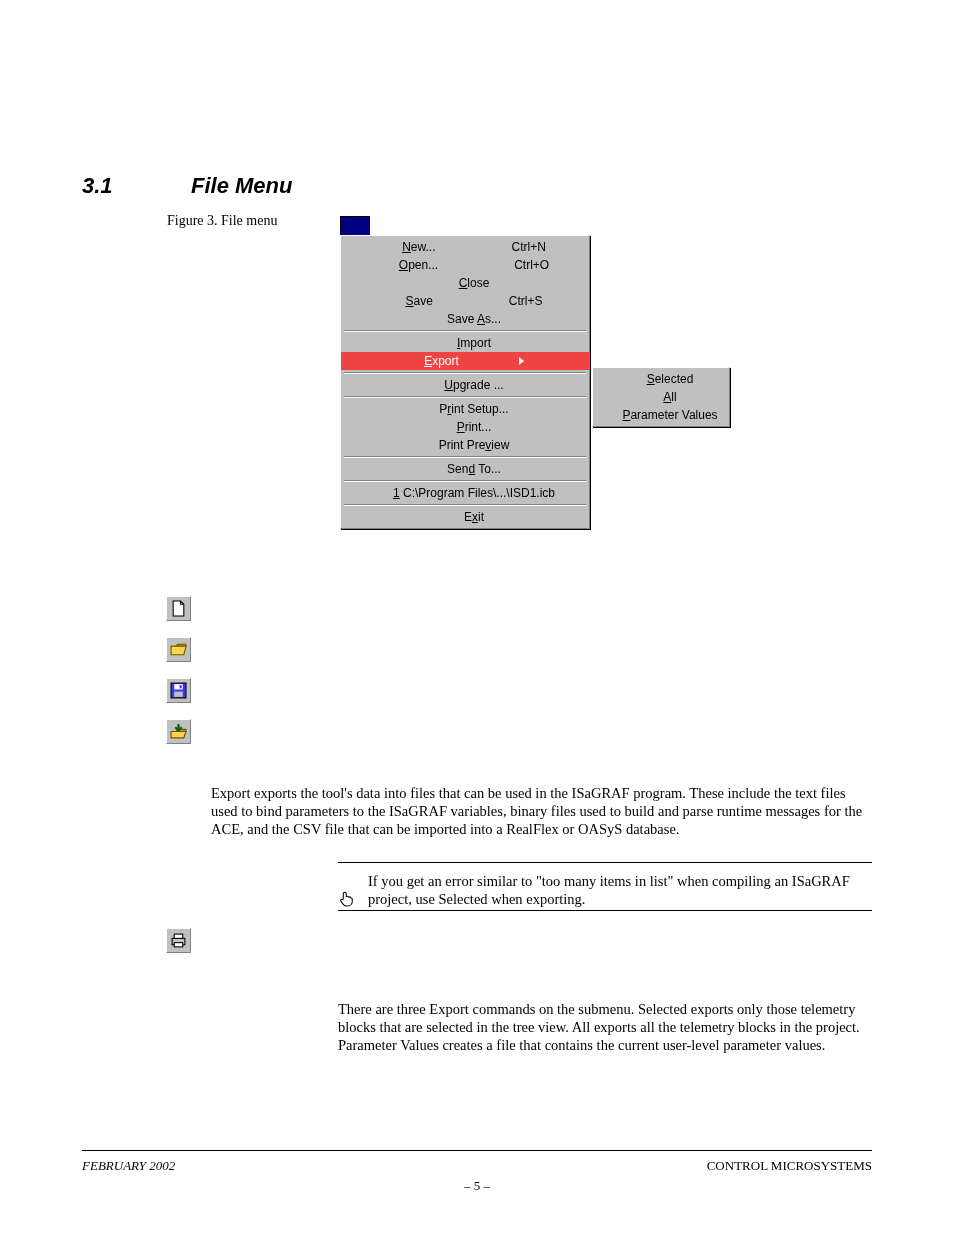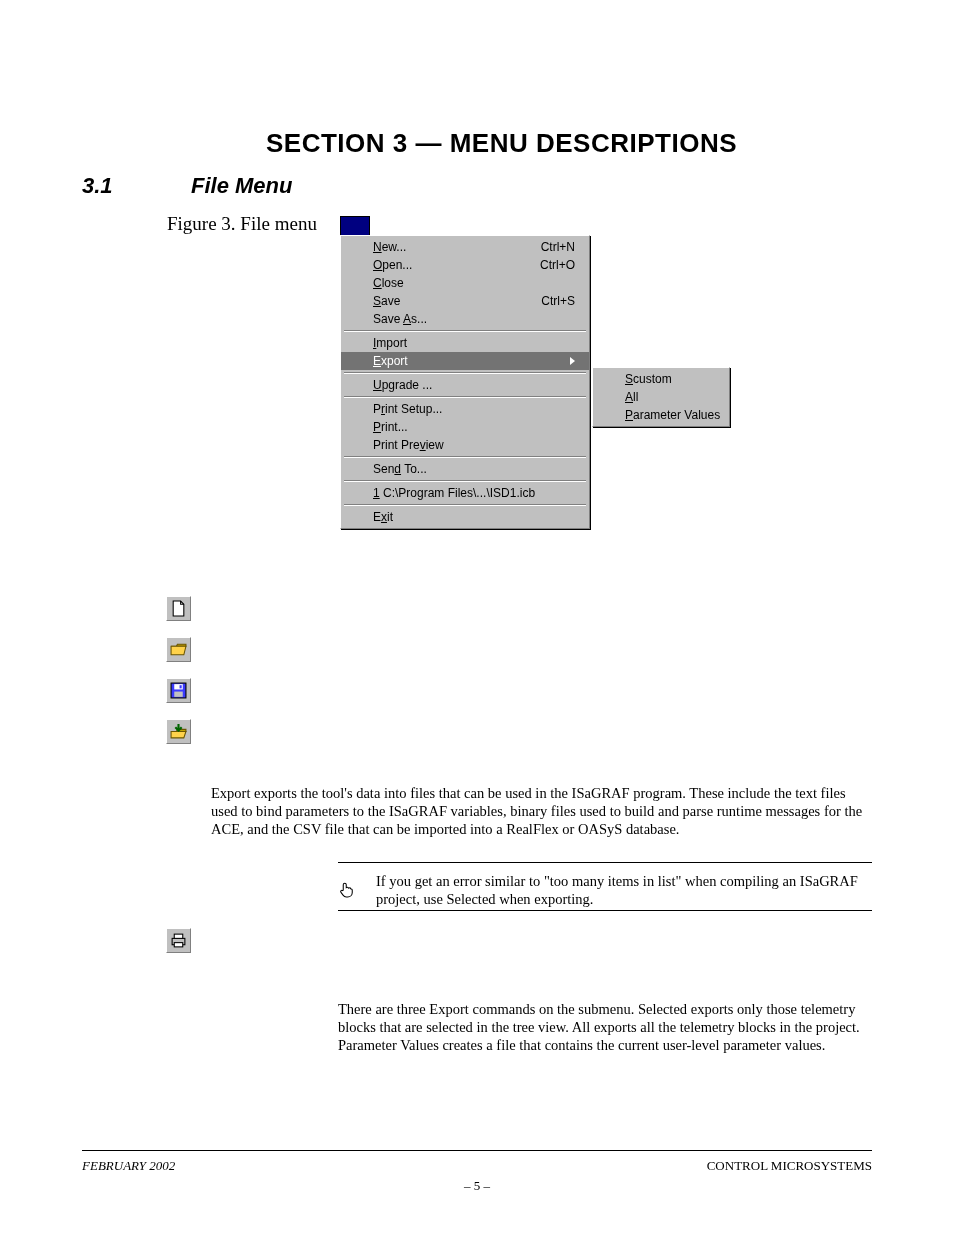--- a/index.html
+++ b/index.html
@@ -5,61 +5,58 @@
   * { box-sizing: border-box; margin: 0; padding: 0; }
   html, body { width: 954px; background: #fff; font-family: "Times New Roman", serif; color: #000; }
   body { position: relative; height: 1235px; }
 
   
   .page { position: relative; width: 954px; height: 1235px; }
 
   
   .h1 { font-family: Arial, sans-serif; font-weight: 700; font-size: 26px; letter-spacing: .5px; }
   .h2 { font-family: Arial, sans-serif; font-style: italic; font-weight: 700; font-size: 22px; }
-  .caption { font-size: 19px; }
+  .caption { font-size: 14px; }
   .body { font-size: 14.5px; line-height: 1.25; }
   .small-italic { font-style: italic; font-size: 13px; }
   .footer-right { font-size: 13px; }
   .footer-page { font-size: 13px; }
 
   .hairline { height: 1px; background: #000; }
 
   
   .tool-btn { position: absolute; width: 25px; height: 25px; border: 1px solid #808080; border-top-color: #fff; border-left-color: #fff; background: #c0c0c0; display: flex; align-items: center; justify-content: center; }
   .tool-btn svg { width: 17px; height: 17px; }
 
   
   .menu-root { position: absolute; }
   .menu-title { display:inline-block; background:#000080; color:#e5e5e5; font-family: "MS Sans Serif", Tahoma, Arial, sans-serif; font-size: 10px; padding: 18px 6px; border: 1px solid #000; }
   .menu-title .ul { text-decoration: underline; }
 
   .win-menu { position:absolute; background:#c0c0c0; font-family: "MS Sans Serif", Tahoma, Arial, sans-serif; font-size: 12px; color:#000; box-shadow: 1px 1px 0 #000; }
   .win-menu-inner { border: 1px solid #fff; border-right-color:#808080; border-bottom-color:#808080; padding: 2px 0; }
-  .mi { display:flex; align-items:center; justify-content:space-between; height: 18px; padding: 0 14px 0 32px; white-space: nowrap; gap: 40px; }
+  .mi { display:flex; align-items:center; justify-content:center; height: 18px; padding: 0 14px 0 32px; white-space: nowrap; gap: 40px; }
   .mi .label .ul { text-decoration: underline; }
   .mi .accel { margin-left: 36px; }
-  .mi.hl { background:#737373; color:#fff; }
+  .mi.hl { background:#ef4444; color:#fff; }
   .sep { height: 0; margin: 2px 3px; border-top: 1px solid #808080; border-bottom: 1px solid #fff; }
   .arrow-right { width:0; height:0; border-top:4px solid transparent; border-bottom:4px solid transparent; border-left:5px solid #000; margin-left: 20px; }
   .arrow-right.light { border-left-color:#fff; }
 
   
-  .tip-row { display:flex; align-items:center; gap: 20px; }
+  .tip-row { display:flex; align-items:flex-end; gap: 12px; }
   .tip-icon { width: 18px; height: 18px; flex:none; }
 
   
 </style>
 </head>
 <body>
 
 <div class="page">
 
-  <div style="position:absolute; left:266px; top:128px;" class="h1">
-    <span data-bind="heading">SECTION 3 — MENU DESCRIPTIONS</span>
-  </div>
 
   <div style="position:absolute; left:82px; top:173px;" class="h2">
     <span data-bind="section.number">3.1</span>
   </div>
   <div style="position:absolute; left:167px; top:173px;margin-left:24px;" class="h2">
     <span data-bind="section.title">File Menu</span>
   </div>
 
   <div style="position:absolute; left:167px; top:213px;" class="caption">
     <span data-bind="figure_caption">Figure 3. File menu</span>
@@ -124,21 +121,21 @@
       <div class="sep"></div>
       <div class="mi">
         <span class="label"><span data-bind="menu.items.19.label_pre">E</span><span class="ul" data-bind="menu.items.19.label_u">x</span><span data-bind="menu.items.19.label_rest">it</span></span>
       </div>
     </div>
   </div>
 
   <div class="win-menu" style="left:592px; top:367px; width:138px;">
     <div class="win-menu-inner">
       <div class="mi">
-        <span class="label"><span class="ul" data-bind="menu.submenu.0.label_u">S</span><span data-bind="menu.submenu.0.label_rest">custom</span></span>
+        <span class="label"><span class="ul" data-bind="menu.submenu.0.label_u">S</span><span data-bind="menu.submenu.0.label_rest">elected</span></span>
       </div>
       <div class="mi">
         <span class="label"><span class="ul" data-bind="menu.submenu.1.label_u">A</span><span data-bind="menu.submenu.1.label_rest">ll</span></span>
       </div>
       <div class="mi">
         <span class="label"><span class="ul" data-bind="menu.submenu.2.label_u">P</span><span data-bind="menu.submenu.2.label_rest">arameter Values</span></span>
       </div>
     </div>
   </div>
 

